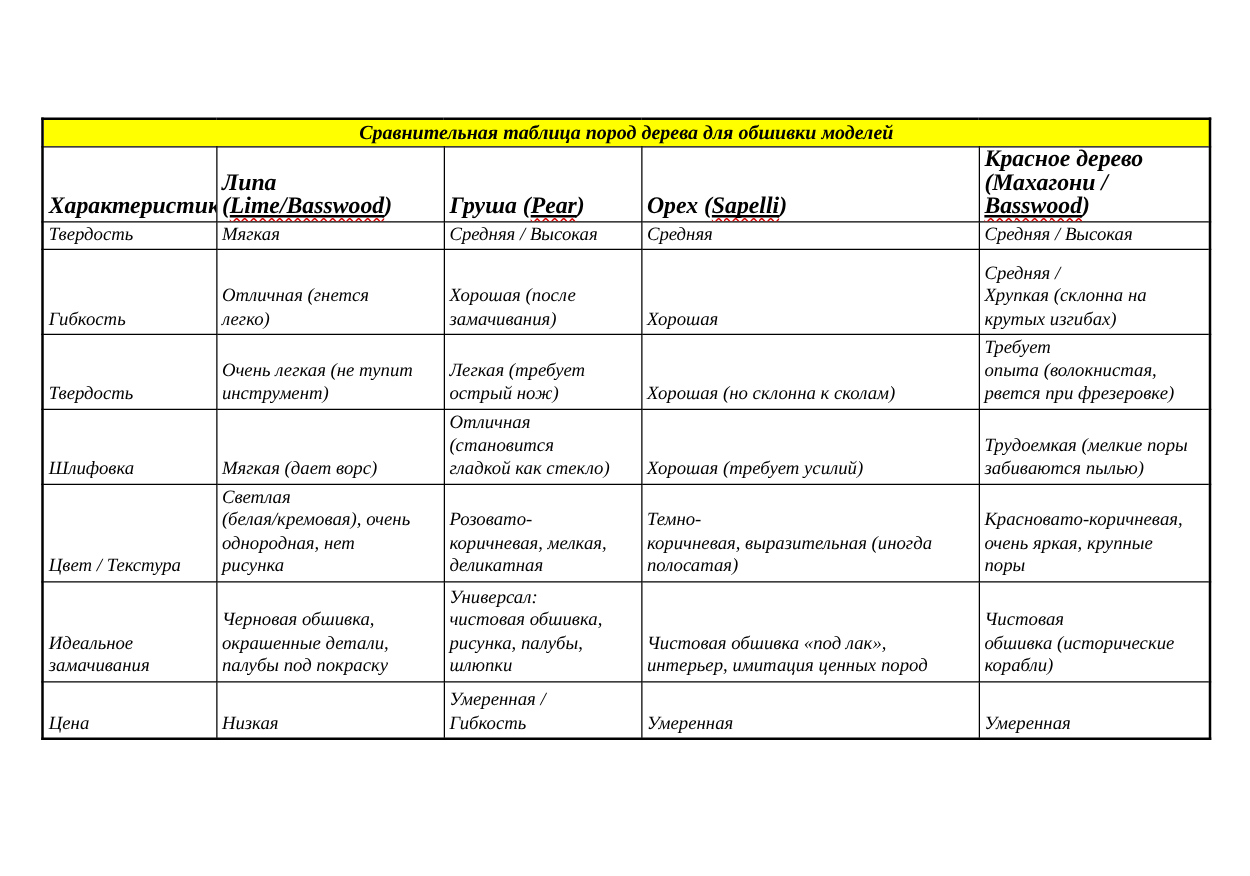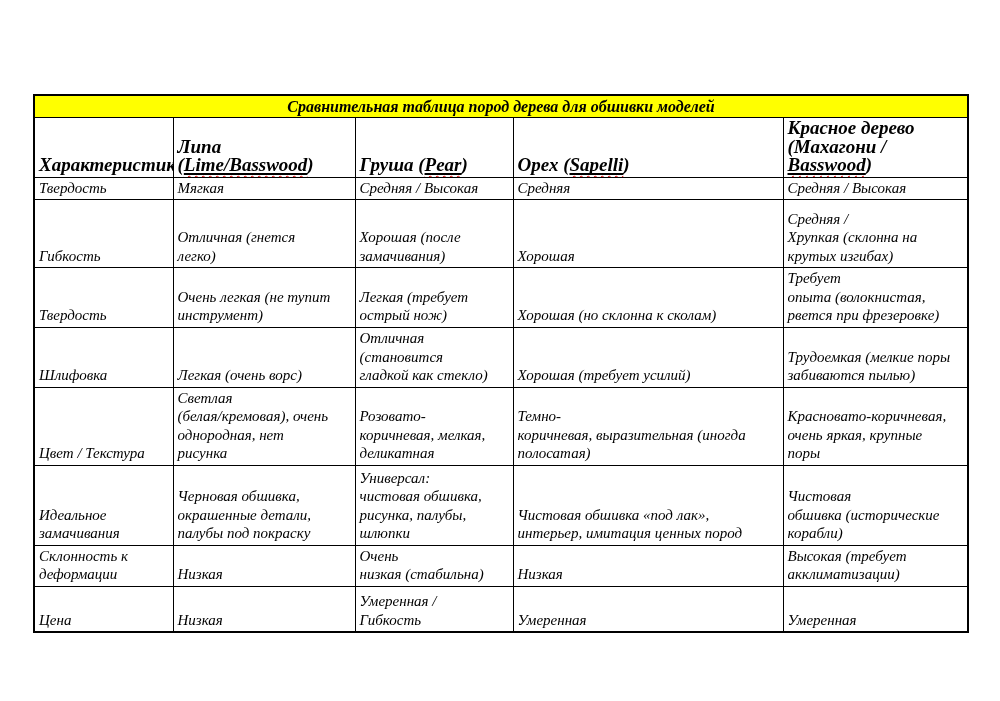--- a/index.html
+++ b/index.html
@@ -128,21 +128,21 @@
 инструмент)</td>
           <td>Легкая (требует
 острый нож)</td>
           <td>Хорошая (но склонна к сколам)</td>
           <td>Требует
 опыта (волокнистая,
 рвется при фрезеровке)</td>
         </tr>
         <tr class="r3">
           <td>Шлифовка</td>
-          <td>Легкая (очень ворс)</td>
+          <td>Мягкая (дает ворс)</td>
           <td>Отличная
 (становится
 гладкой как стекло)</td>
           <td>Хорошая (требует усилий)</td>
           <td>Трудоемкая (мелкие поры
 забиваются пылью)</td>
         </tr>
         <tr class="r4">
           <td>Цвет / Текстура</td>
           <td>Светлая
@@ -168,30 +168,20 @@
           <td>Универсал:
 чистовая обшивка,
 рисунка, палубы,
 шлюпки</td>
           <td>Чистовая обшивка «под лак»,
 интерьер, имитация ценных пород</td>
           <td>Чистовая
 обшивка (исторические
 корабли)</td>
         </tr>
-        <tr class="r6">
-          <td>Склонность к
-деформации</td>
-          <td>Низкая</td>
-          <td>Очень
-низкая (стабильна)</td>
-          <td>Низкая</td>
-          <td>Высокая (требует
-акклиматизации)</td>
-        </tr>
         <tr class="r7">
           <td>Цена</td>
           <td>Низкая</td>
           <td>Умеренная /
 Гибкость</td>
           <td>Умеренная</td>
           <td>Умеренная</td>
         </tr>
       </tbody>
   </table>

